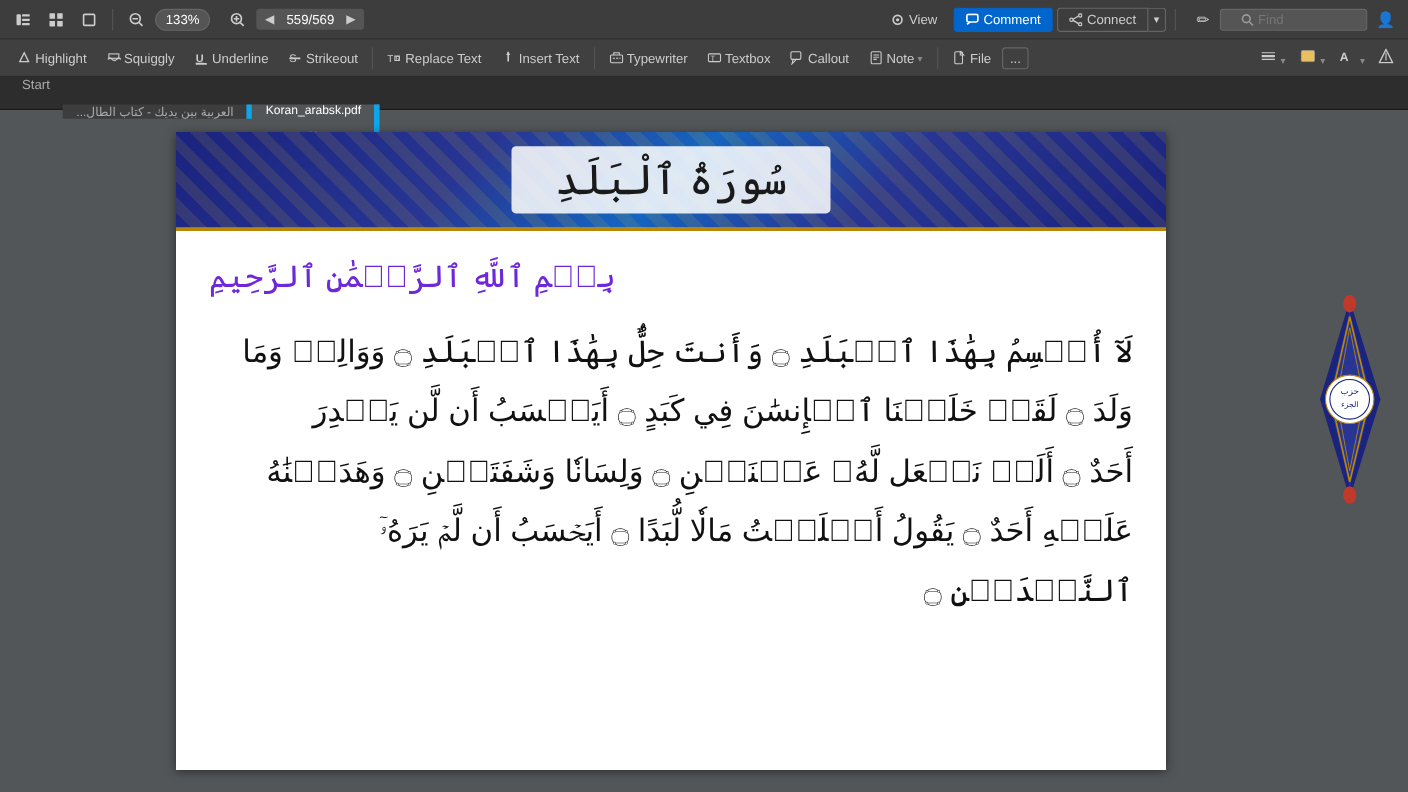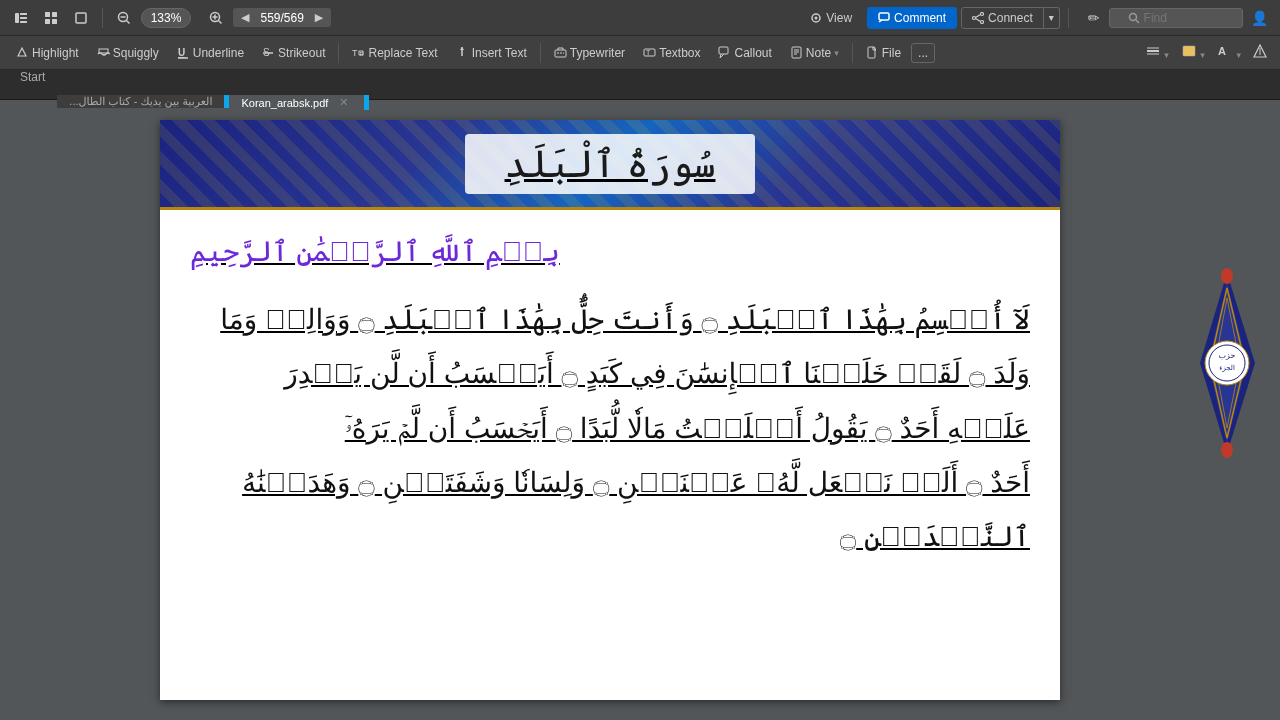--- a/index.html
+++ b/index.html
@@ -207,20 +207,21 @@
       gap: 8px;
       cursor: pointer;
       border-right: 5px solid #0ea5e9;
       max-width: 200px;
       overflow: hidden;
       margin-top: 25px;
     }
     .tab.active {
       background: #525659;
       color: #fff;
+      flex-direction: column;
     }
     .tab-close {
       background: none;
       border: none;
       color: #888;
       cursor: pointer;
       font-size: 11px;
       padding: 1px 3px;
       border-radius: 2px;
     }
@@ -231,21 +232,20 @@
       height: calc(720px - 36px - 34px - 30px);
       background: #525659;
     }
     .pdf-container {
       flex: 1;
       overflow: hidden;
       display: flex;
       justify-content: center;
       padding: 20px 80px 20px 20px;
       position: relative;
-      text-decoration: underline;
     }
     .pdf-page {
       background: white;
       width: 900px;
       min-height: 580px;
       box-shadow: 0 2px 8px rgba(0,0,0,0.5);
       position: relative;
       overflow: hidden;
     }
     
@@ -557,22 +557,22 @@
 
       <div class="quran-header">
         <div class="header-ornament"></div>
         <div class="surah-title">سُورَةُ ٱلْبَلَدِ</div>
       </div>
 
       <div class="quran-body">
         <div class="bismillah">بِسۡمِ ٱللَّهِ ٱلرَّحۡمَٰنِ ٱلرَّحِيمِ</div>
         <div class="ayah-line">لَآ أُقۡسِمُ بِهَٰذَا ٱلۡبَلَدِ ۝ وَأَنتَ حِلٌّۢ بِهَٰذَا ٱلۡبَلَدِ ۝ وَوَالِدٖ وَمَا</div>
         <div class="ayah-line">وَلَدَ ۝ لَقَدۡ خَلَقۡنَا ٱلۡإِنسَٰنَ فِي كَبَدٍ ۝ أَيَحۡسَبُ أَن لَّن يَقۡدِرَ</div>
+        <div class="ayah-line">أَحَدٌ ۝ أَلَمۡ نَجۡعَل لَّهُۥ عَيۡنَيۡنِ ۝ وَلِسَانٗا وَشَفَتَيۡنِ ۝ وَهَدَيۡنَٰهُ</div>
         <div class="ayah-line">عَلَيۡهِ أَحَدٌ ۝ يَقُولُ أَهۡلَكۡتُ مَالٗا لُّبَدًا ۝ أَيَحۡسَبُ أَن لَّمۡ يَرَهُۥٓ</div>
-        <div class="ayah-line">أَحَدٌ ۝ أَلَمۡ نَجۡعَل لَّهُۥ عَيۡنَيۡنِ ۝ وَلِسَانٗا وَشَفَتَيۡنِ ۝ وَهَدَيۡنَٰهُ</div>
         <div class="ayah-line">ٱلنَّجۡدَيۡنِ ۝</div>
       </div>
     </div>
 
     <div style="position:absolute;right:20px;top:168px;width:65px;">
       <svg width="65" height="190" viewBox="0 0 65 190">
 
         <polygon points="32,5 60,95 32,185 5,95" fill="#1a237e"></polygon>
         <polygon points="32,15 52,95 32,175 13,95" fill="#283593"></polygon>
 

